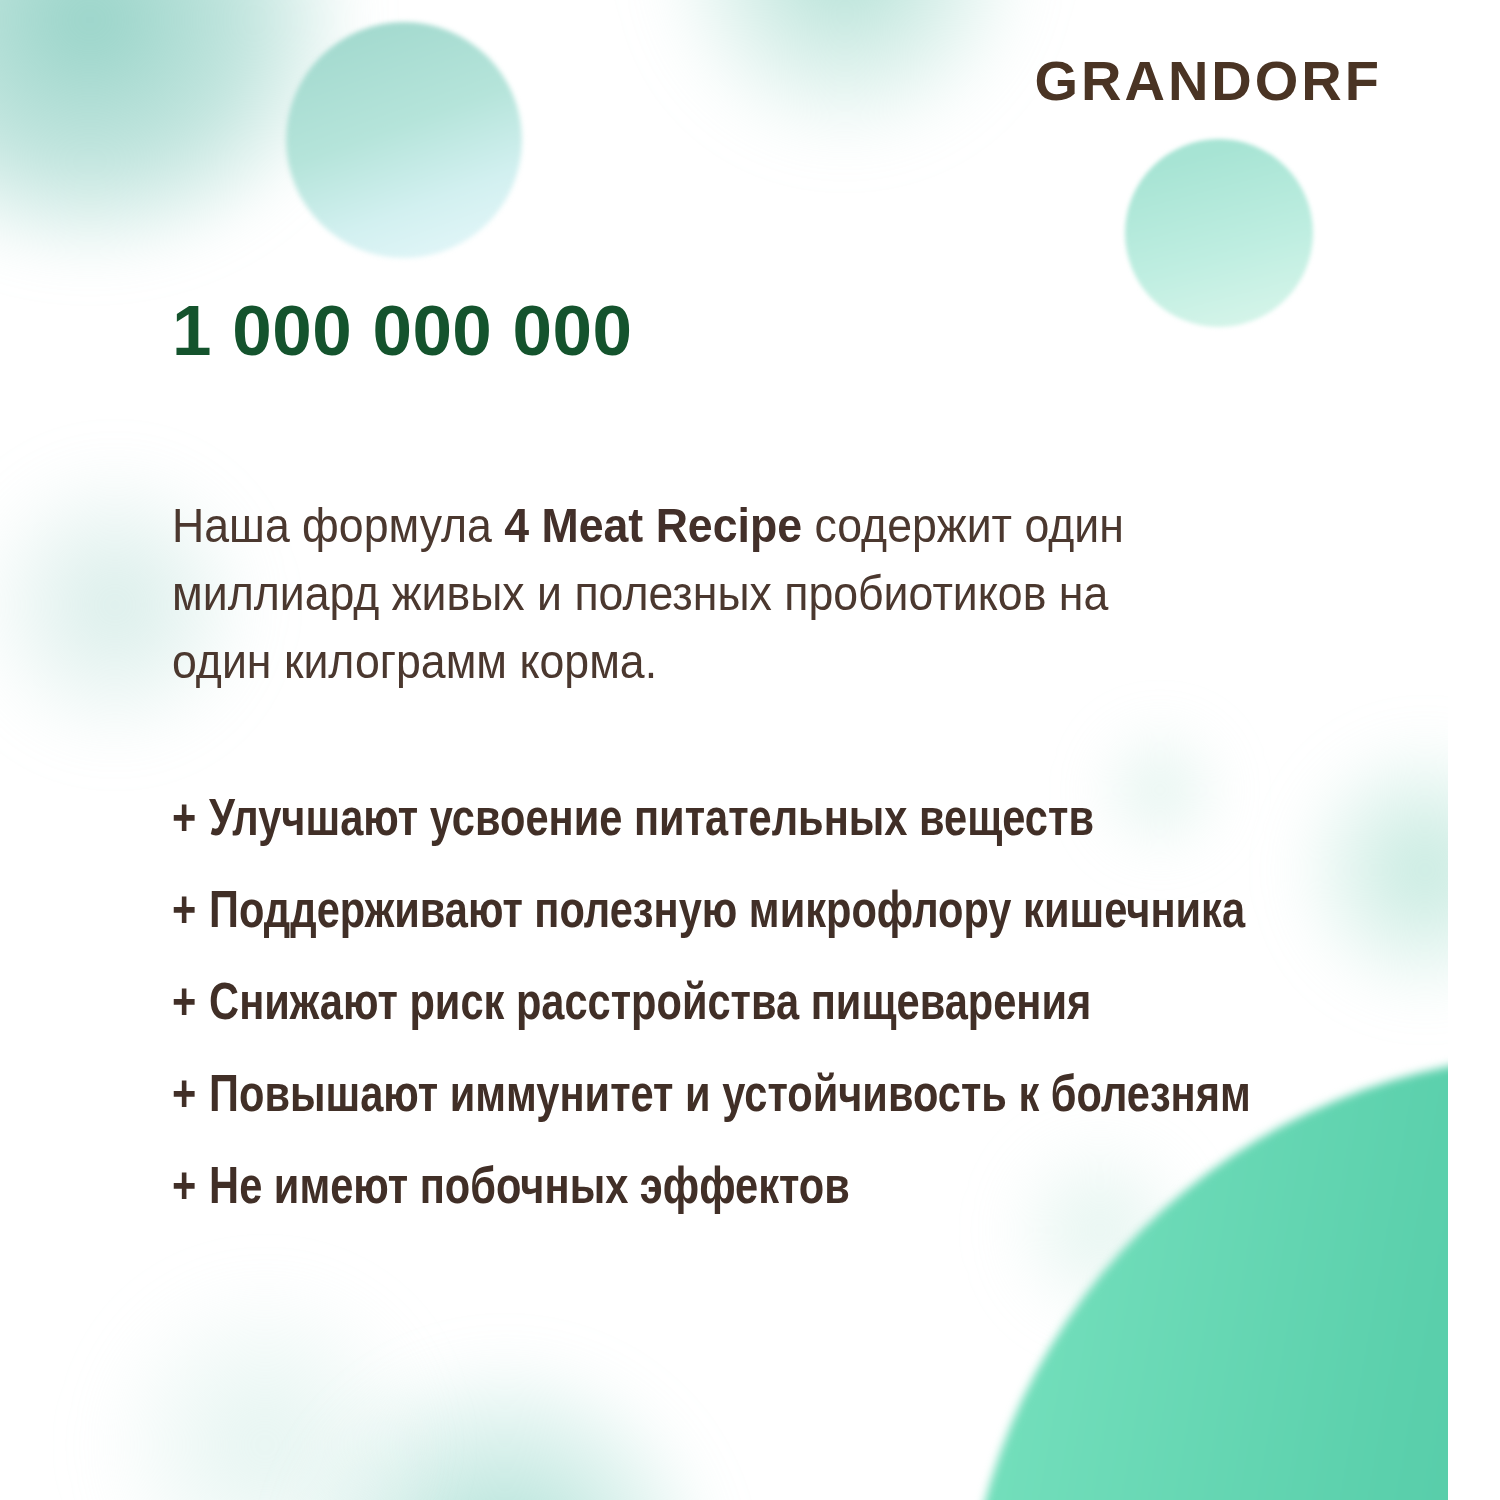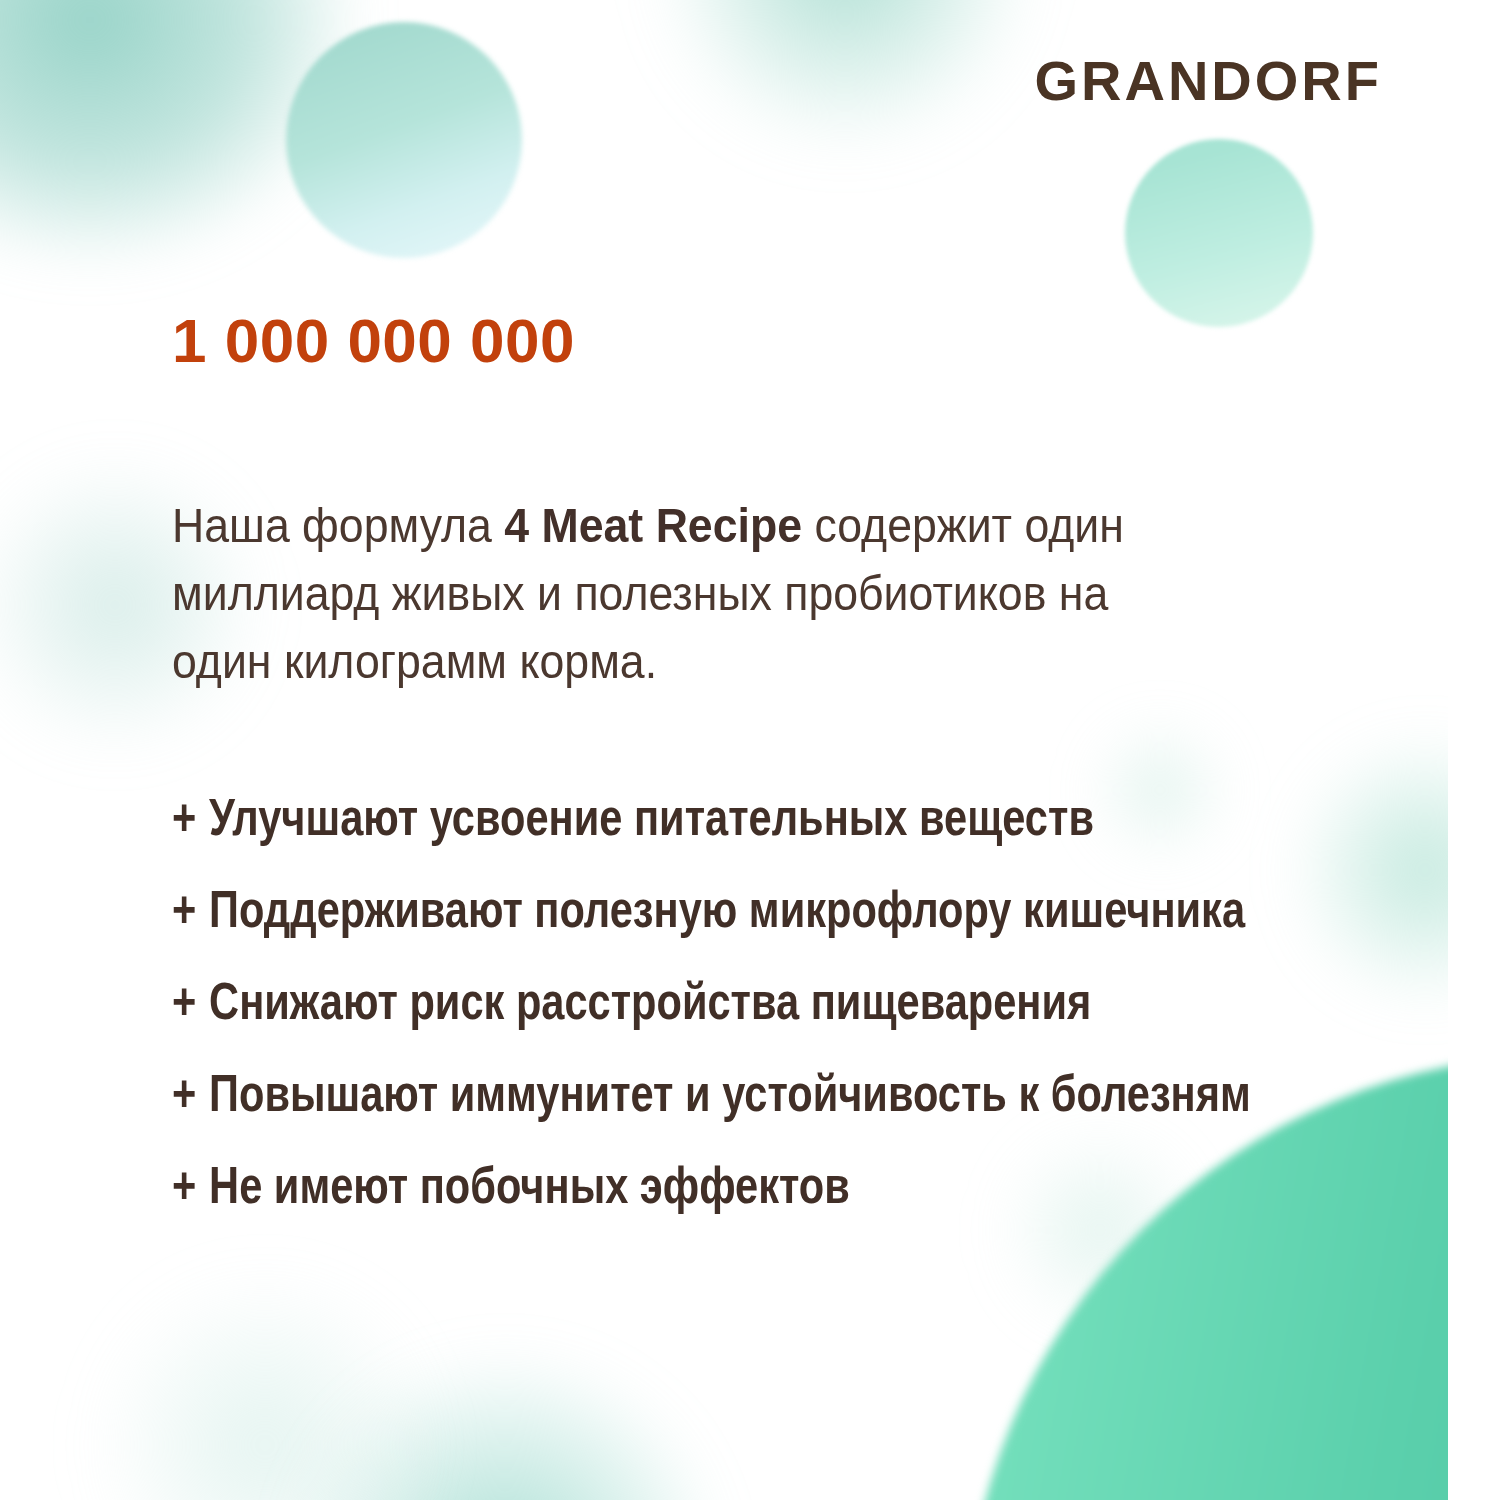--- a/index.html
+++ b/index.html
@@ -78,26 +78,26 @@
     top: 49px; right: 66px;
     font-size: 56px;
     font-weight: 700;
     line-height: 64px;
     letter-spacing: 3px;
     color: #4a3424;
   }
 
   .heading {
     position: absolute;
-    left: 172px; top: 299px;
-    font-size: 62px;
+    left: 172px; top: 289px;
+    font-size: 71px;
     font-weight: 700;
     line-height: 84px;
     letter-spacing: 0.5px;
-    color: #c2410c;
+    color: #14532d;
   }
   .heading-line { display: block; }
 
   .lead {
     position: absolute;
     left: 172px; top: 492px;
     width: 1100px;
     margin: 0;
     font-size: 48px;
     line-height: 68px;

